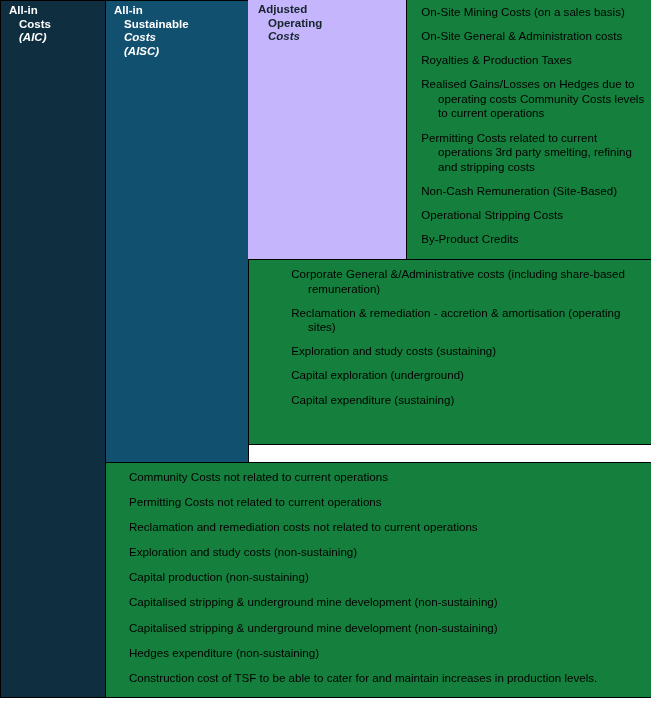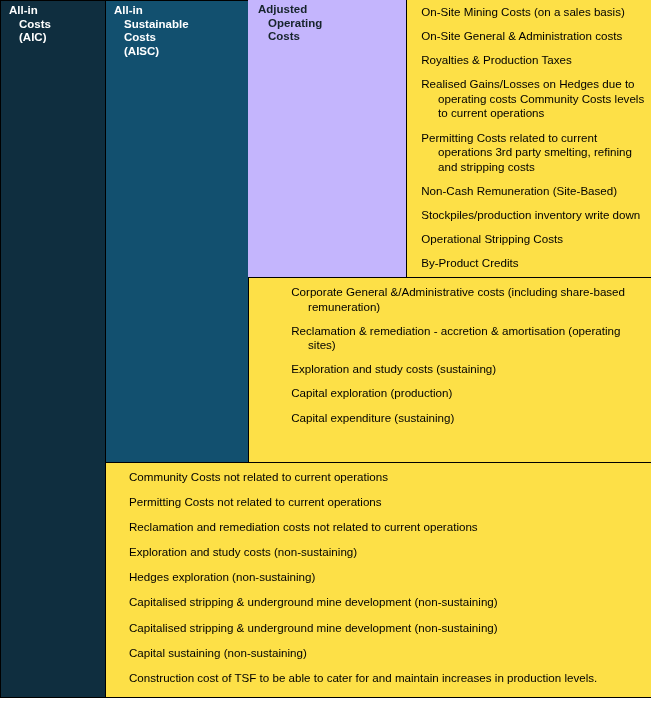--- a/index.html
+++ b/index.html
@@ -52,47 +52,47 @@
   }
 
   .col-label {
     color: #ffffff;
     font-weight: bold;
     font-size: 11.5px;
     line-height: 13.5px;
     padding: 3px 6px 0 8px;
   }
   .col-label .l2 { padding-left: 10px; }
-  .col-label .l3 { padding-left: 10px; }
+  .col-label .l3 { padding-left: 10px; font-style: italic; }
 
   .col-aoc .col-label {
     color: #16232b;
     padding-left: 10px;
   }
 
   
   .box {
     position: absolute;
     box-sizing: border-box;
-    background: #fde047;
+    background: #15803d;
     border: 1px solid #000000;
   }
 
   .box-aoc {
     left: 406px;
     top: 0px;
     width: 245px;
     height: 278px;
     border-top: none;
     border-right: none;
   }
 
   .box-aisc {
     left: 248px;
-    top: 277px;
+    top: 259px;
     width: 403px;
     height: 186px;
     border-right: none;
   }
 
   .box-aic {
     left: 105px;
     top: 462px;
     width: 546px;
     height: 236px;
@@ -155,43 +155,42 @@
   </div>
 
   <div class="box box-aoc">
     <ul class="items">
       <li class="item">On-Site Mining Costs (on a sales basis)</li>
       <li class="item">On-Site General &amp; Administration costs</li>
       <li class="item">Royalties &amp; Production Taxes</li>
       <li class="item">Realised Gains/Losses on Hedges due to operating costs Community Costs levels to current operations</li>
       <li class="item">Permitting Costs related to current operations 3rd party smelting, refining and stripping costs</li>
       <li class="item">Non-Cash Remuneration (Site-Based)</li>
-      <li class="item">Stockpiles/production inventory write down</li>
       <li class="item">Operational Stripping Costs</li>
       <li class="item">By-Product Credits</li>
     </ul>
   </div>
 
   <div class="box box-aisc">
     <ul class="items">
       <li class="item">Corporate General &amp;/Administrative costs (including share-based remuneration)</li>
       <li class="item">Reclamation &amp; remediation - accretion &amp; amortisation (operating sites)</li>
       <li class="item">Exploration and study costs (sustaining)</li>
-      <li class="item">Capital exploration (production)</li>
+      <li class="item">Capital exploration (underground)</li>
       <li class="item">Capital expenditure (sustaining)</li>
     </ul>
   </div>
 
   <div class="box box-aic">
     <ul class="items">
       <li class="item">Community Costs not related to current operations</li>
       <li class="item">Permitting Costs not related to current operations</li>
       <li class="item">Reclamation and remediation costs not related to current operations</li>
       <li class="item">Exploration and study costs (non-sustaining)</li>
-      <li class="item">Hedges exploration (non-sustaining)</li>
+      <li class="item">Capital production (non-sustaining)</li>
       <li class="item">Capitalised stripping &amp; underground mine development (non-sustaining)</li>
       <li class="item">Capitalised stripping &amp; underground mine development (non-sustaining)</li>
-      <li class="item">Capital sustaining (non-sustaining)</li>
+      <li class="item">Hedges expenditure (non-sustaining)</li>
       <li class="item wrap">Construction cost of TSF to be able to cater for and maintain increases in production levels.</li>
     </ul>
   </div>
 
 </div>
 
 </body></html>

